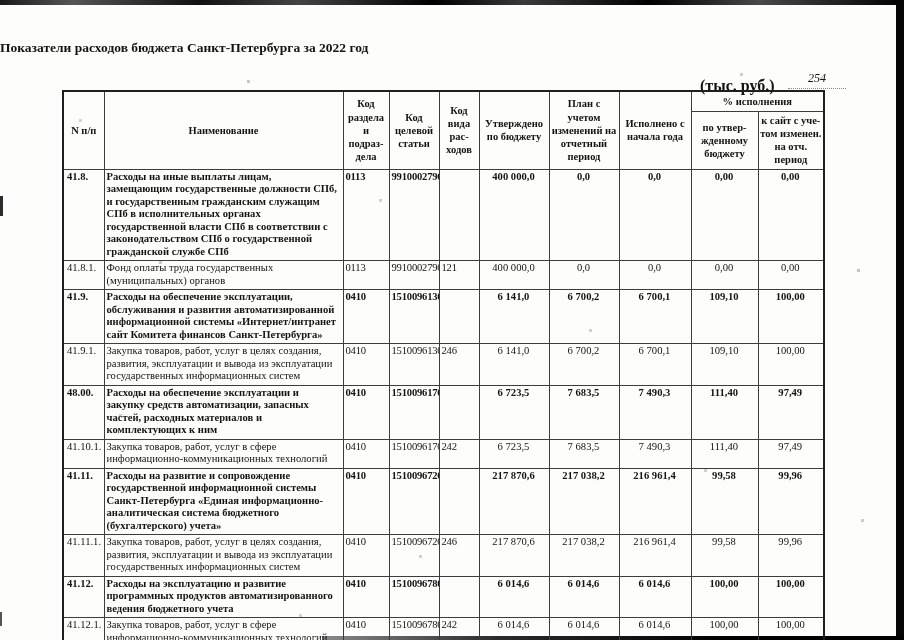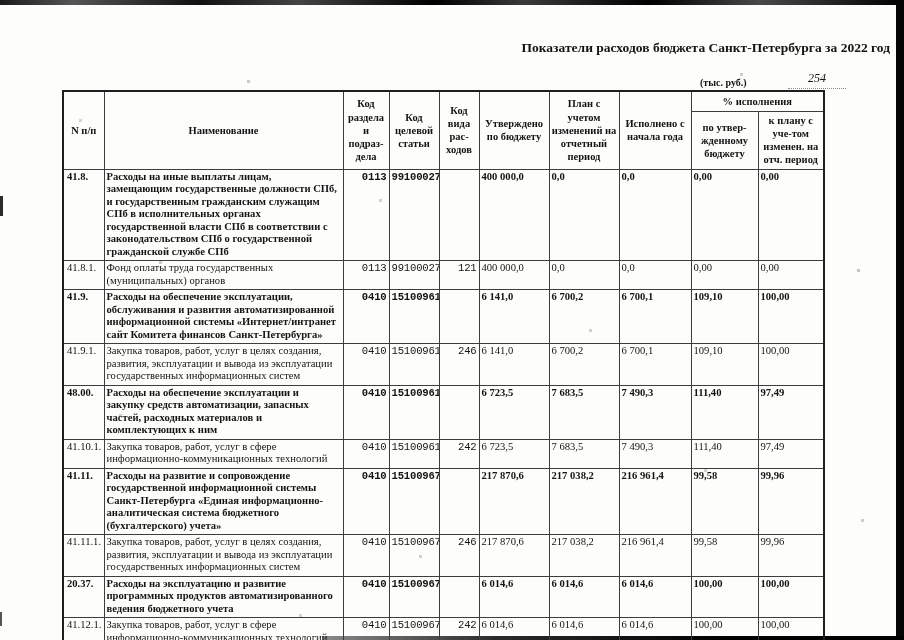--- a/index.html
+++ b/index.html
@@ -12,37 +12,37 @@
   .bottom-bar{position:absolute;left:322px;bottom:0;width:582px;height:4px;
               background:linear-gradient(90deg,#8a8a8a,#2b2b2b 30%,#000 70%);}
   .left-tick{position:absolute;left:0;top:196px;width:3px;height:20px;background:#2b2b2b;}
   .left-tick2{position:absolute;left:0;top:612px;width:2px;height:14px;background:#555;}
   .speckles{position:absolute;left:0;top:0;width:1px;height:1px;background:transparent;
             box-shadow:248px 81px 0 1px #c9c9c4, 741px 74px 0 1px #cfcfca, 380px 200px 0 1px #d2d2cc,
                        160px 262px 0 1px #ccccc6, 590px 330px 0 1px #d0d0ca, 120px 415px 0 1px #cfcfc9,
                        705px 470px 0 1px #d3d3cd, 420px 556px 0 1px #d1d1cb, 858px 270px 0 1px #c6c6c0,
                        862px 520px 0 1px #cdcdc7, 300px 615px 0 1px #d4d4ce, 80px 120px 0 1px #d5d5cf;}
   
-  .title{position:absolute;left:0;top:38px;width:890px;text-align:right;font-weight:bold;
+  .title{position:absolute;left:0;top:38px;width:890px;text-align:left;font-weight:bold;
          font-size:13.5px;line-height:1.55;}
-  .units{position:absolute;left:700px;top:77px;font-size:10px;font-weight:bold;}
+  .units{position:absolute;left:700px;top:77px;font-size:16px;font-weight:bold;}
   .page-number{position:absolute;left:788px;top:71px;width:58px;text-align:center;font-style:italic;
                font-size:12px;border-bottom:1px dotted #8a8a8a;padding-bottom:2px;}
   
   table.budget{position:absolute;left:62px;top:90px;width:761px;border-collapse:collapse;
                table-layout:fixed;border:2px solid #1f1f1f;}
   th,td{border:1px solid #3d3d3d;vertical-align:top;overflow:hidden;}
   thead th{font-weight:bold;text-align:center;vertical-align:middle;font-size:10.5px;
            line-height:1.25;padding:2px 1px;}
   thead .group-cell{height:15px;}
   tbody td{font-size:10.6px;line-height:1.18;padding:1px 2px 2px 2px;}
   td.td-num{text-align:left;padding-left:3px;}
   td.td-name{text-align:left;padding-right:3px;}
-  td.td-code{text-align:right;letter-spacing:-0.2px;font-family:Liberation Mono, monospace;}
-  td.td-amount{text-align:left;padding-right:3px;margin-left:37px;}
+  td.td-code{text-align:left;letter-spacing:-0.2px;}
+  td.td-amount{text-align:center;padding-right:3px;margin-left:37px;}
   tr.bold td{font-weight:bold;}
 </style>
 </head>
 <body>
 
 <div class="page">
   <div class="top-bar"></div>
   <div class="right-bar"></div>
   <div class="bottom-bar"></div>
   <div class="left-tick"></div>
@@ -75,21 +75,21 @@
         <th rowspan="2">Код раздела и подраз-дела</th>
         <th rowspan="2">Код целевой статьи</th>
         <th rowspan="2">Код вида рас-ходов</th>
         <th rowspan="2">Утверждено по бюджету</th>
         <th rowspan="2">План с учетом изменений на отчетный период</th>
         <th rowspan="2">Исполнено с начала года</th>
         <th colspan="2" class="group-cell">% исполнения</th>
       </tr>
       <tr>
         <th>по утвер-жденному бюджету</th>
-        <th>к плану с уче-том изменен. на отч. период</th>
+        <th>к сайт с уче-том изменен. на отч. период</th>
       </tr>
     </thead>
     <tbody>
         <tr class="bold">
           <td class="td-num">41.8.</td>
           <td class="td-name">Расходы на иные выплаты лицам, замещающим государственные должности СПб, и государственным гражданским служащим СПб в исполнительных органах государственной власти СПб в соответствии с законодательством СПб о государственной гражданской службе СПб</td>
           <td class="td-code">0113</td>
           <td class="td-code">9910002790</td>
           <td class="td-code"></td>
           <td class="td-amount">400 000,0</td>
@@ -176,21 +176,21 @@
           <td class="td-code">0410</td>
           <td class="td-code">1510096720</td>
           <td class="td-code">246</td>
           <td class="td-amount">217 870,6</td>
           <td class="td-amount">217 038,2</td>
           <td class="td-amount">216 961,4</td>
           <td class="td-amount">99,58</td>
           <td class="td-amount">99,96</td>
         </tr>
         <tr class="bold">
-          <td class="td-num">20.37.</td>
+          <td class="td-num">41.12.</td>
           <td class="td-name">Расходы на эксплуатацию и развитие программных продуктов автоматизированного ведения бюджетного учета</td>
           <td class="td-code">0410</td>
           <td class="td-code">1510096780</td>
           <td class="td-code"></td>
           <td class="td-amount">6 014,6</td>
           <td class="td-amount">6 014,6</td>
           <td class="td-amount">6 014,6</td>
           <td class="td-amount">100,00</td>
           <td class="td-amount">100,00</td>
         </tr>

